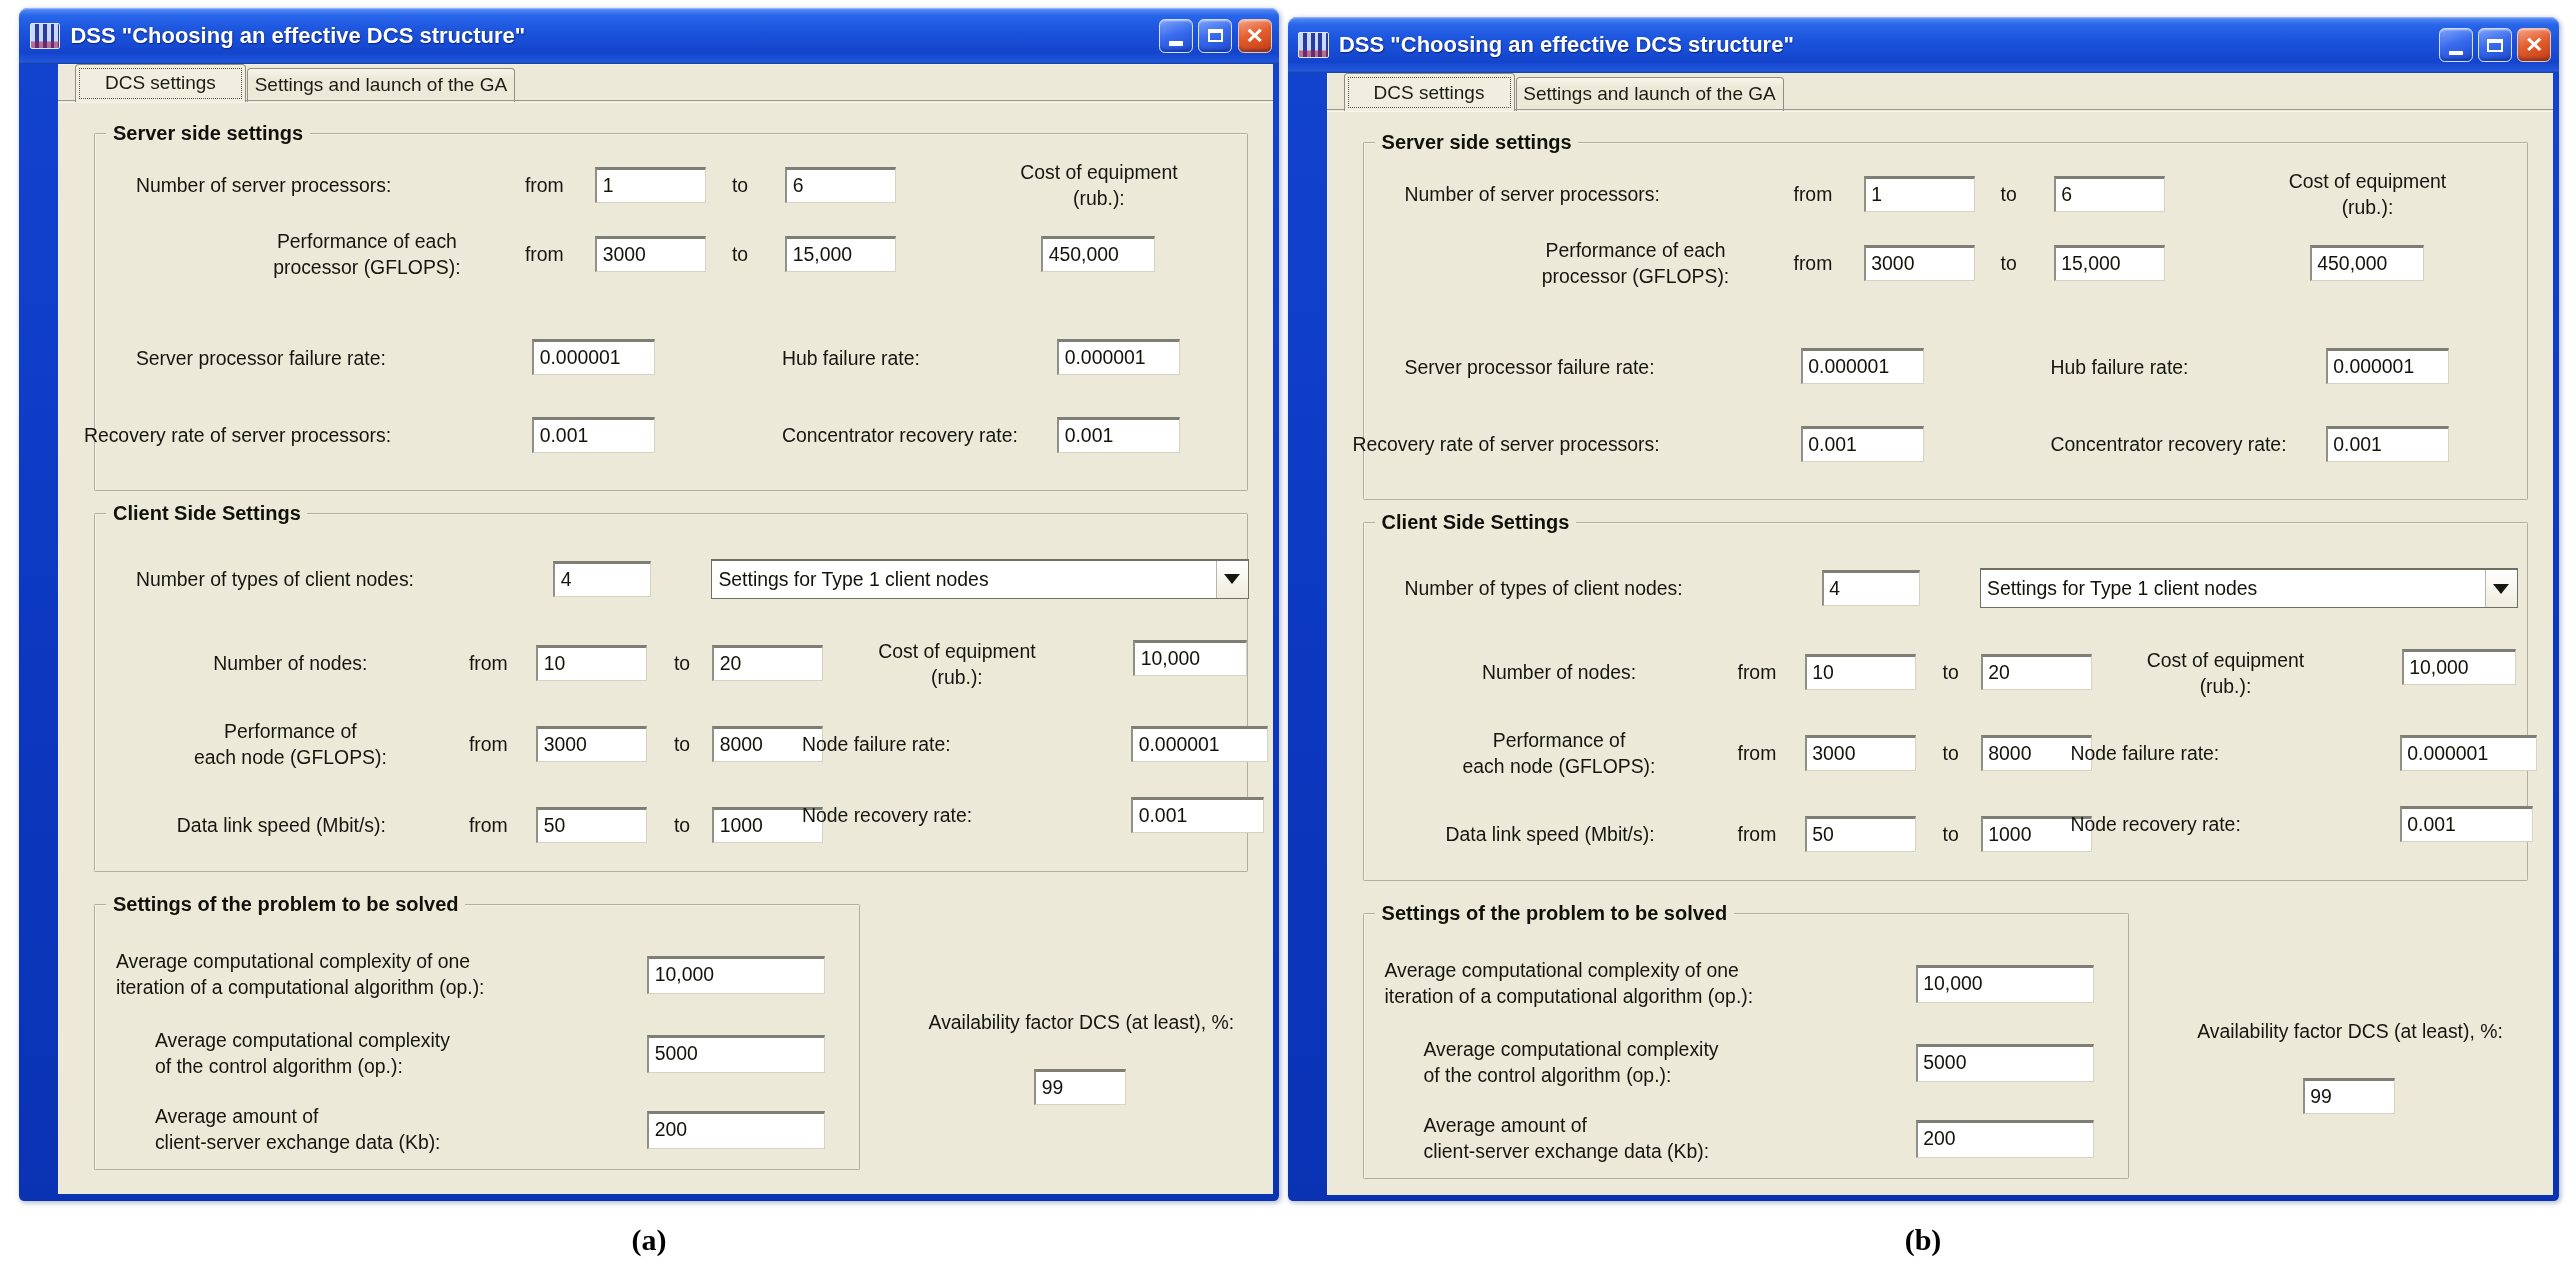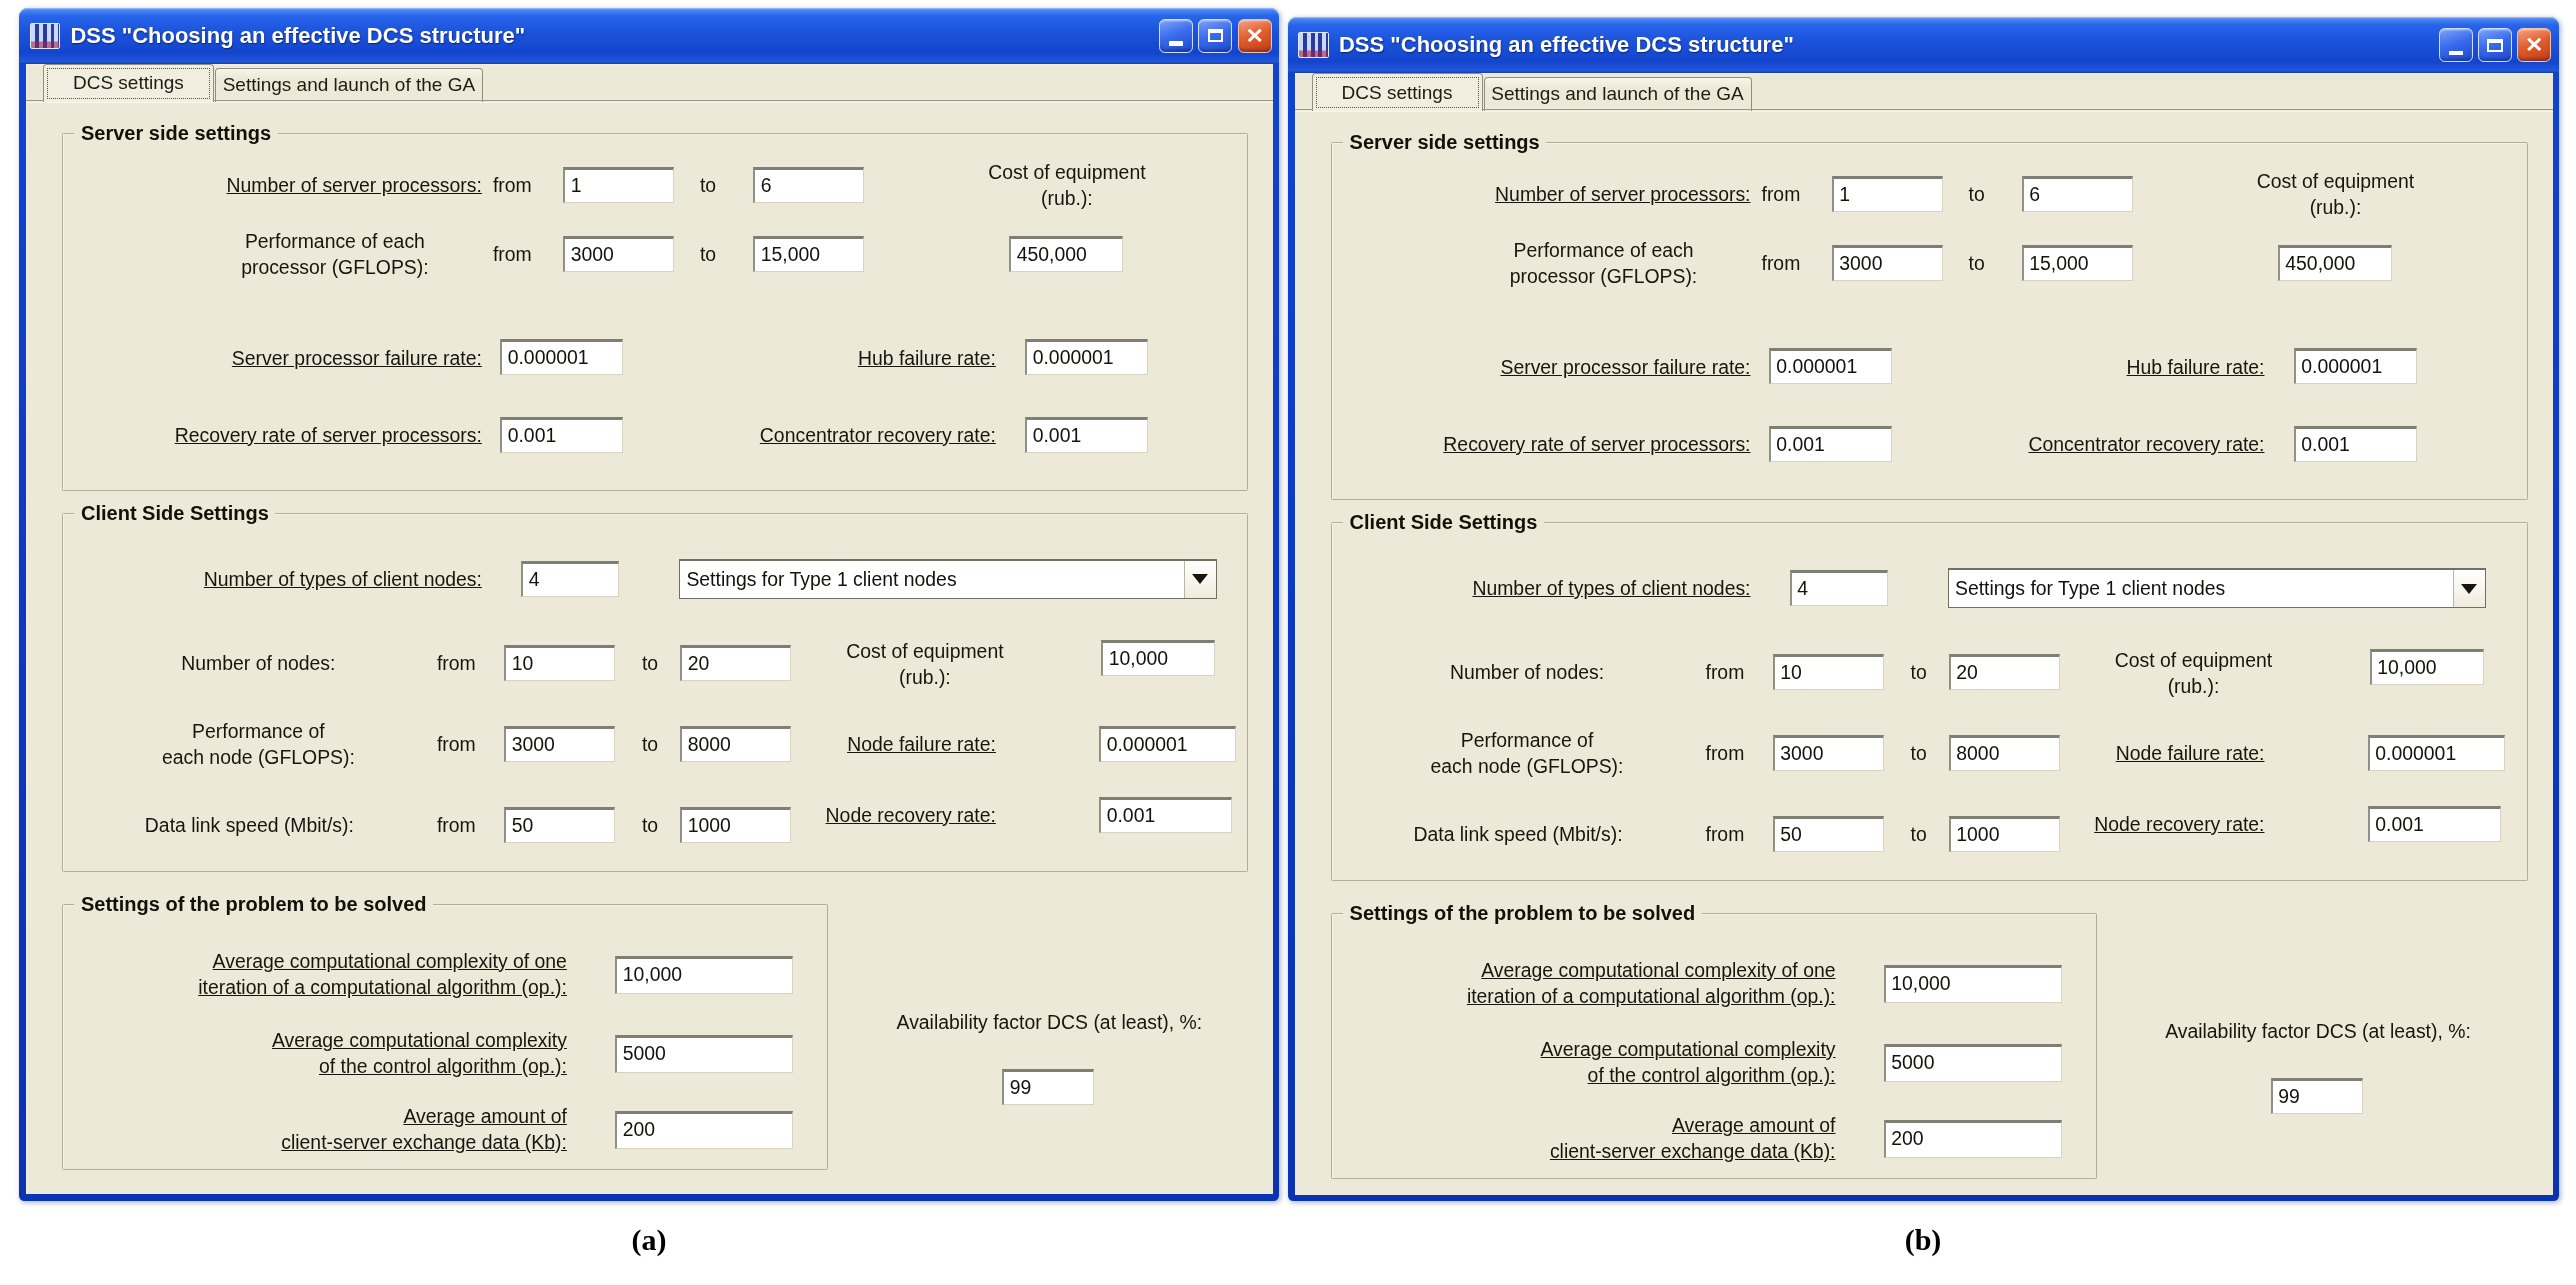--- a/index.html
+++ b/index.html
@@ -52,20 +52,21 @@
     border-color:#f3c3ab;
   }
   .glyph-min{width:14.2px;height:4.5px;background:#fff;margin-top:15.5px;border-radius:0.6px;}
   .glyph-max{width:15.5px;height:13px;border:2.6px solid #fff;border-top-width:4.5px;box-sizing:border-box;}
   .glyph-x{color:#fff;font-size:22px;font-weight:bold;line-height:1;transform:scaleY(.95);}
   
   .winbody{
     position:relative;background:#ece9d8;
     height:calc(100% - 56px);overflow:hidden;
     box-shadow:inset 0.6px 0.6px 0 #f6f4ea;
+    margin-left:32px;
   }
   .tab{
     position:absolute;box-sizing:border-box;
     background:linear-gradient(#f7f5ea,#ece9d8 30%);
     border:1.3px solid #8f8f7f;border-bottom:none;
     border-radius:3.9px 3.9px 0 0;
     font-size:19px;color:#1c1c12;
     display:flex;align-items:center;justify-content:center;
     cursor:pointer;
   }
@@ -83,21 +84,21 @@
   .legend{
     position:absolute;top:-14.2px;left:11.6px;background:#ece9d8;
     padding:0 6.5px;font-size:20px;font-weight:bold;color:#11110a;
     line-height:26px;white-space:nowrap;
   }
   
   .lb{
     position:absolute;font-size:19.4px;line-height:26px;color:#16160e;
     white-space:pre-line;
   }
-  .lb-r{text-align:right;text-decoration:underline;}
+  .lb-r{text-align:left;}
   .lb-c{text-align:center;}
   .tf{
     position:absolute;height:36px;background:#ffffff;box-sizing:border-box;
     border-top:3.2px solid #7e7e74;border-left:2.6px solid #909086;
     border-right:1.9px solid #d6d3c2;border-bottom:1.9px solid #d6d3c2;
     font-size:19.4px;line-height:30px;color:#13130c;padding-left:5.8px;
     white-space:nowrap;overflow:hidden;
   }
   .combo{
     position:absolute;height:40px;background:#ffffff;box-sizing:border-box;

